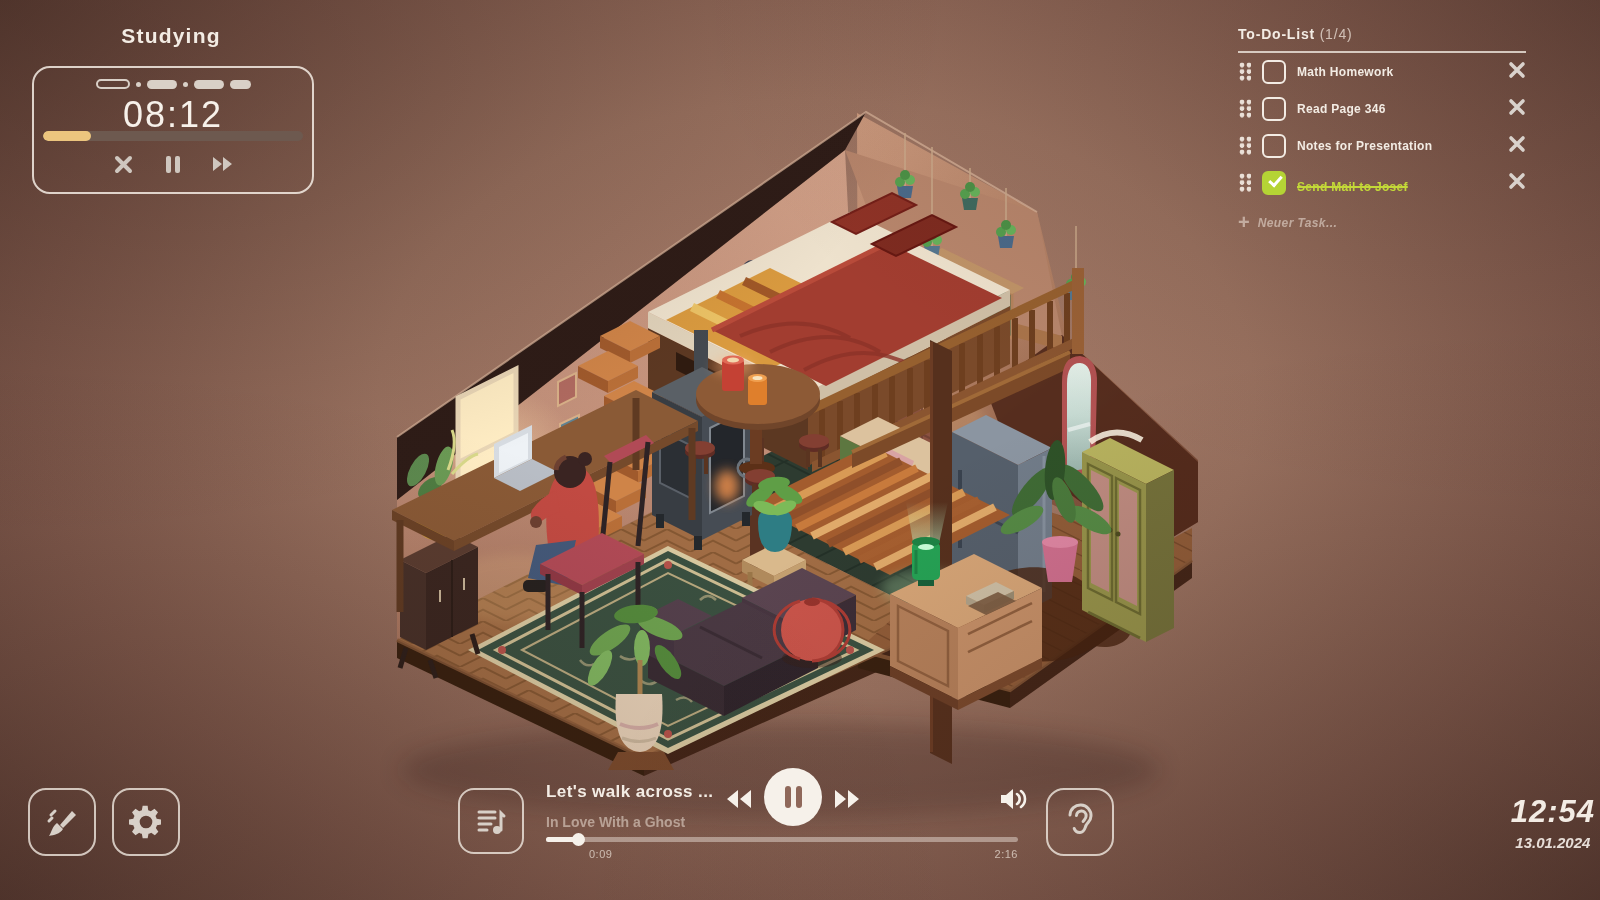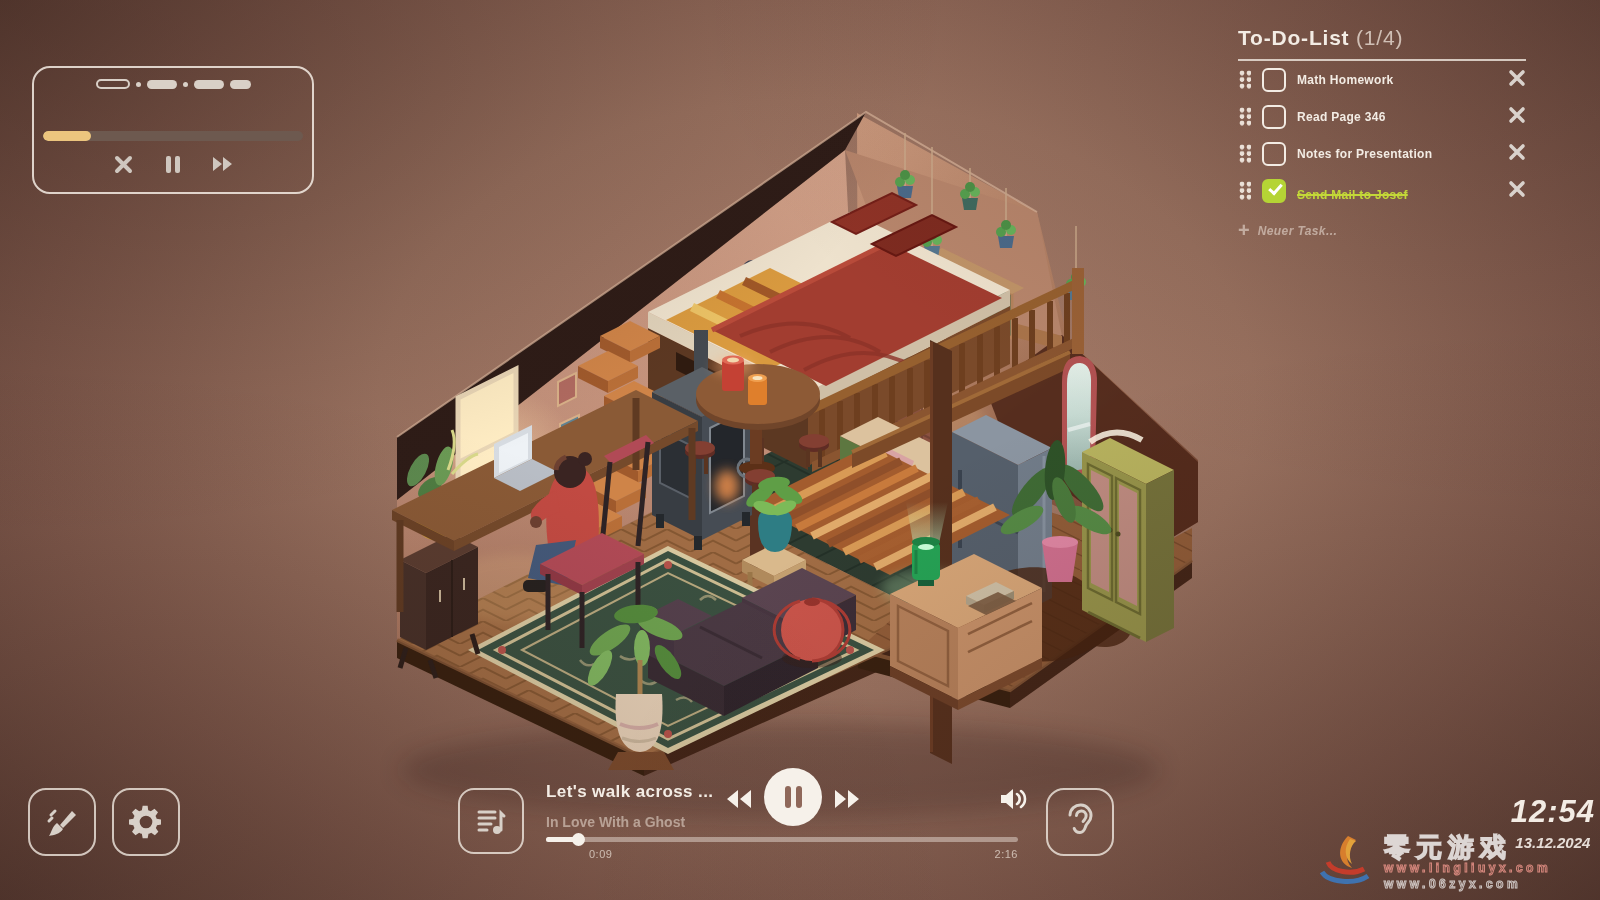--- a/index.html
+++ b/index.html
@@ -21,21 +21,21 @@
   .pill.p1{width:30px}.pill.p2{width:30px}.pill.p3{width:21px}
   .pill-dot{width:5px;height:5px;border-radius:50%;background:#d9d0c7;}
   .timer-time{position:absolute;left:0;right:0;top:26px;text-align:center;font-size:36px;letter-spacing:2px;color:#f7f1ea;font-weight:400;}
   .timer-track{position:absolute;left:9px;top:63px;width:260px;height:10px;border-radius:5px;background:#6d594f;overflow:hidden;}
   .timer-fill{height:100%;border-radius:5px;background:#ecc57e;width:18%;}
   .timer-controls{position:absolute;left:0;right:0;top:84px;display:flex;justify-content:center;align-items:center;gap:26px;}
   .tbtn{width:24px;height:24px;display:flex;align-items:center;justify-content:center;cursor:pointer;}
   .pause-bars span{display:inline-block;width:5px;height:17px;background:#cfc7bf;border-radius:2px;margin:0 2px;}
   
   .todo{left:1238px;top:26px;width:290px;}
-  .todo-title{font-size:21px;font-weight:700;letter-spacing:.8px;}
+  .todo-title{font-size:14px;font-weight:700;letter-spacing:.8px;}
   .todo-title .count{font-weight:400;color:rgba(240,230,220,.75);}
   .todo-rule{margin-top:9px;width:288px;height:2px;background:rgba(240,232,224,.8);}
   .todo-item{position:relative;height:37px;display:flex;align-items:center;}
   .drag-handle{width:12px;height:19px;margin-left:1px;cursor:grab;
     background-image:radial-gradient(circle at 3px 3px, rgba(245,238,230,.9) 2.1px, transparent 2.7px);
     background-size:7px 6.5px;}
   .checkbox{width:20px;height:20px;border:2.5px solid #f3ece4;border-radius:6px;margin-left:11px;cursor:pointer;position:relative;}
   .todo-item.done .checkbox{background:#b5d435;border-color:#b5d435;}
   .todo-item.done .checkbox::after{content:"";position:absolute;left:4.5px;top:3.5px;width:10px;height:5px;
     border-left:3px solid #fff;border-bottom:3px solid #fff;transform:rotate(-48deg);}
@@ -565,29 +565,31 @@
           <ellipse cx="926" cy="542" rx="14" ry="5" fill="#1d8445"></ellipse>
           <ellipse cx="926" cy="547" rx="8" ry="3" fill="#c8ffd8"></ellipse>
           <line x1="916" y1="550" x2="916" y2="574" stroke="#1d8445" stroke-width="3"></line>
         </g>
       </g>
     </g>
   </svg>
 
   <div class="vignette"></div>
 
+  <div class="hud session-label">Studying</div>
   <div class="hud timer-card">
     <div class="pill-row">
       <div class="pill outline"></div>
       <div class="pill-dot"></div>
       <div class="pill p1"></div>
       <div class="pill-dot"></div>
       <div class="pill p2"></div>
       <div class="pill p3"></div>
     </div>
+    <div class="timer-time">08:12</div>
     <div class="timer-track">
       <div class="timer-fill" style="width: 18.5%;"></div>
     </div>
     <div class="timer-controls">
       <div class="tbtn" title="">
         <svg class="icon" width="19" height="19" viewBox="0 0 19 19">
             <path d="M3 3 L16 16 M16 3 L3 16" stroke="#cfc7bf" stroke-width="4" stroke-linecap="round"></path>
           </svg>
       </div>
       <div class="tbtn pause-bars">
@@ -717,28 +719,17 @@
 
   <div class="sq-btn hud" style="left:1046px;top:788px;">
     <svg class="icon" width="36" height="40" viewBox="0 0 36 40">
       <path d="M8 13 a10.5 10.5 0 0 1 21 1 c0 5 -3.5 6.5 -5 9.5 c-1.2 2.5 -1.3 7 -6 7 a6 6 0 0 1 -5.8 -4" fill="none" stroke="#d8d0c8" stroke-width="3" stroke-linecap="round"></path>
       <path d="M14.5 13.5 a4.8 4.8 0 0 1 9.6 .5 c0 2.6 -1.8 3.6 -3 5.5" fill="none" stroke="#d8d0c8" stroke-width="3" stroke-linecap="round"></path>
     </svg>
   </div>
 
   <div class="hud clock" style="position:absolute;">
     <div class="clock-time">12:54</div>
-    <div class="clock-date">13.12.2024</div>
+    <div class="clock-date">13.01.2024</div>
   </div>
 
-  <div class="hud watermark">
-    <svg class="icon" width="60" height="58" viewBox="0 0 60 58" style="position:absolute;left:52px;top:2px;opacity:.95;">
-      <path d="M30 6 C18 18 20 34 34 38 C26 30 28 18 38 10 Z" fill="#e8872c"></path>
-      <path d="M32 9 C26 17 26 28 34 34 C30 26 32 16 38 11 Z" fill="#f5b03c"></path>
-      <path d="M10 32 a22 13 0 0 0 36 7" fill="none" stroke="#d23c2a" stroke-width="5"></path>
-      <path d="M4 42 a26 13 0 0 0 46 4" fill="none" stroke="#3a7ac0" stroke-width="5"></path>
-    </svg>
-    <div class="wm-cn">零元游戏</div>
-    <div class="wm-url1">www.lingliuyx.com</div>
-    <div class="wm-url2">www.06zyx.com</div>
-  </div>
 
 </div>
 
 </body></html>

